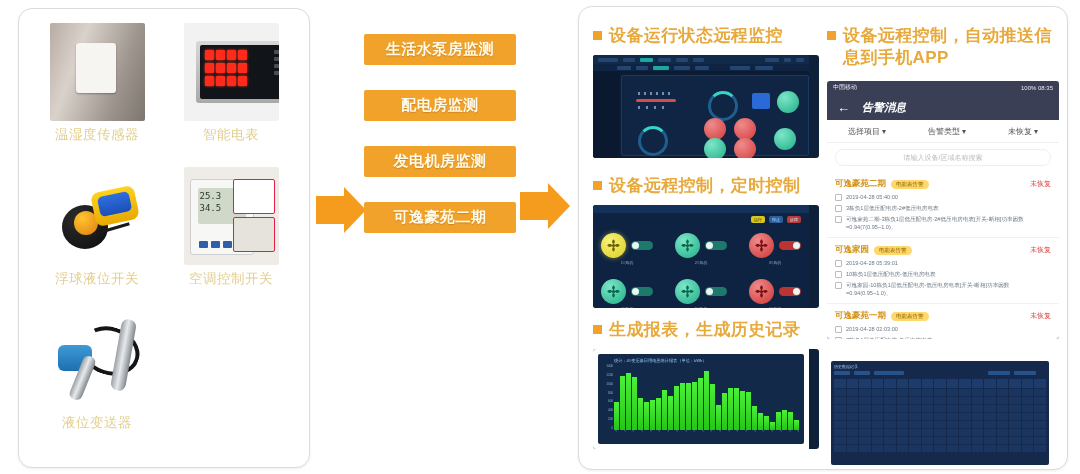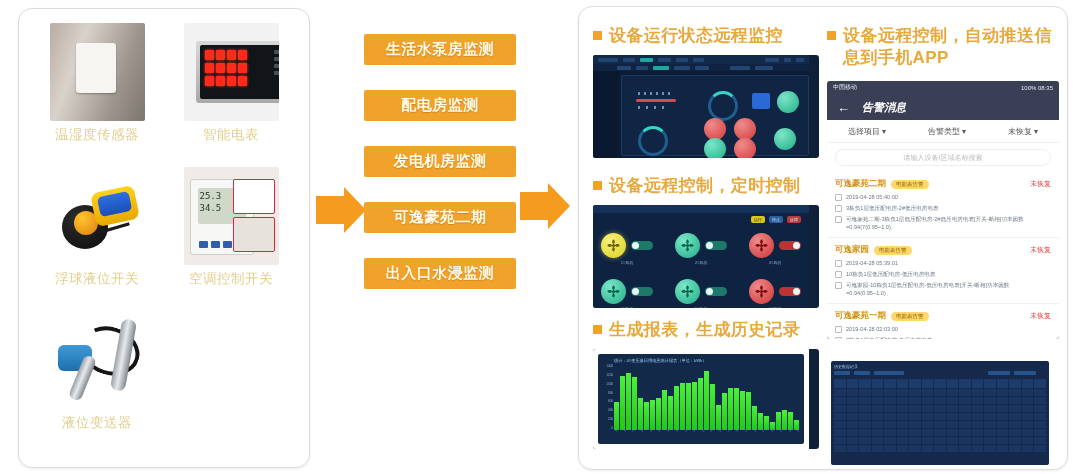--- a/index.html
+++ b/index.html
@@ -279,21 +279,20 @@
 
   <div class="mid">
     <div class="arrow" id="arrow-left">
       <div class="arrow-shape"></div>
     </div>
     <div class="mid-list">
       <div class="mid-item">生活水泵房监测</div>
       <div class="mid-item">配电房监测</div>
       <div class="mid-item">发电机房监测</div>
       <div class="mid-item">可逸豪苑二期</div>
-      <div class="mid-item">出入口水浸监测</div>
     </div>
     <div class="arrow" id="arrow-right">
       <div class="arrow-shape"></div>
     </div>
   </div>
 
   <div class="panel" id="right-panel">
 
     <div id="blk-monitor">
       <div class="sect-head">

